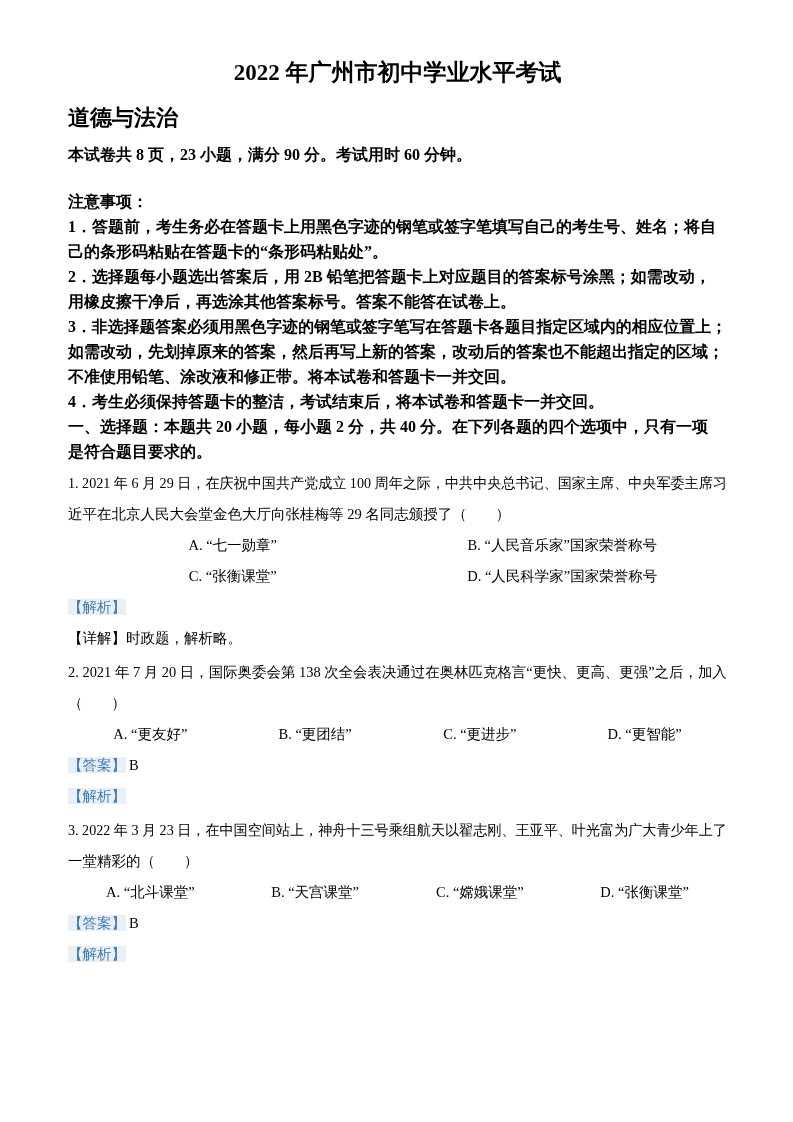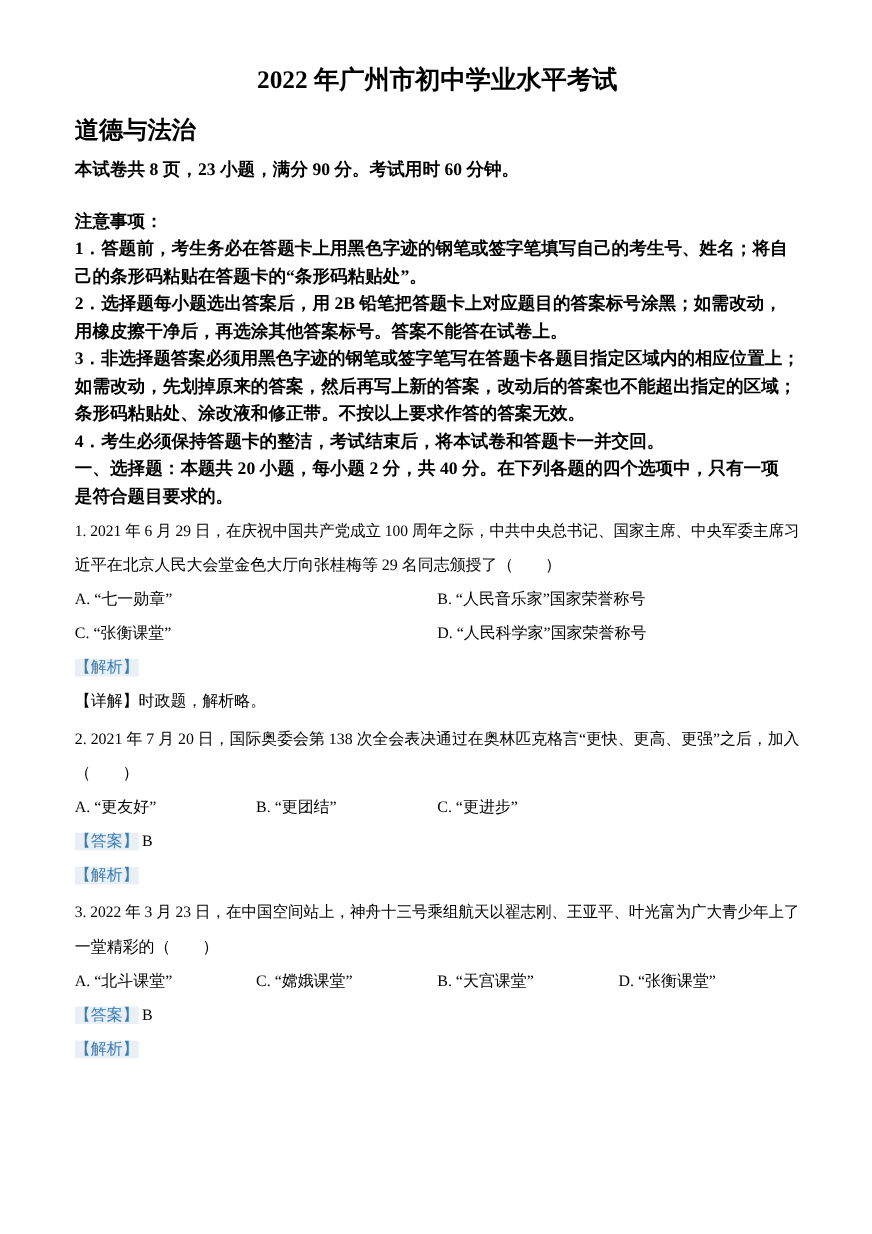--- a/index.html
+++ b/index.html
@@ -17,21 +17,21 @@
   .intro{margin-top:9px;}
   .bold{font-weight:700;}
   .intro .line{line-height:25px;font-size:16px;}
   .exam-info{margin-top:2px;}
   .notice-heading{margin-top:22px;}
   .line{white-space:nowrap;}
   .lines{display:block;}
   .questions{margin-top:4px;font-size:14.5px;}
   .question{margin-top:3px;}
   .questions .line,.qline,.opt{line-height:31px;font-size:14.5px;}
-  .opts{display:grid;}
+  .opts{display:grid;text-align:center;}
   .cols2{grid-template-columns:1fr 1fr;}
   .cols4{grid-template-columns:1fr 1fr 1fr 1fr;}
   .opt{white-space:nowrap;}
   .mk{color:var(--mkc,#3d7db5);background:var(--mkbg,#e9eff5);}
   .ansval{color:#000;padding-left:3px;}
   .qline{white-space:nowrap;}
 </style>
 </head>
 <body>
 
@@ -48,21 +48,21 @@
           <div class="line">1．答题前，考生务必在答题卡上用黑色字迹的钢笔或签字笔填写自己的考生号、姓名；将自</div>
           <div class="line">己的条形码粘贴在答题卡的“条形码粘贴处”。</div>
         </div>
       <div class="lines bold">
           <div class="line">2．选择题每小题选出答案后，用 2B 铅笔把答题卡上对应题目的答案标号涂黑；如需改动，</div>
           <div class="line">用橡皮擦干净后，再选涂其他答案标号。答案不能答在试卷上。</div>
         </div>
       <div class="lines bold">
           <div class="line" style="transform-origin: 0px 50%; transform: scaleX(0.99247);">3．非选择题答案必须用黑色字迹的钢笔或签字笔写在答题卡各题目指定区域内的相应位置上；</div>
           <div class="line">如需改动，先划掉原来的答案，然后再写上新的答案，改动后的答案也不能超出指定的区域；</div>
-          <div class="line">条形码粘贴处、涂改液和修正带。不按以上要求作答的答案无效。</div>
+          <div class="line">不准使用铅笔、涂改液和修正带。将本试卷和答题卡一并交回。</div>
         </div>
       <div class="lines bold">
           <div class="line">4．考生必须保持答题卡的整洁，考试结束后，将本试卷和答题卡一并交回。</div>
         </div>
       <div class="lines bold">
           <div class="line">一、选择题：本题共 20 小题，每小题 2 分，共 40 分。在下列各题的四个选项中，只有一项</div>
           <div class="line">是符合题目要求的。</div>
         </div>
     </div>
 
@@ -89,38 +89,39 @@
 
       <section class="question">
         <div class="lines stem">
             <div class="line" style="transform-origin: 0px 50%; transform: scaleX(0.995468);">2. 2021 年 7 月 20 日，国际奥委会第 138 次全会表决通过在奥林匹克格言“更快、更高、更强”之后，加入</div>
             <div class="line">（　　）</div>
           </div>
         <div class="opts cols4">
           <div class="opt">A. “更友好”</div>
           <div class="opt">B. “更团结”</div>
           <div class="opt">C. “更进步”</div>
+          <div class="opt">D. “更智能”</div>
         </div>
         <div class="qline">
           <span class="mk">【答案】</span><span class="ansval">B</span>
         </div>
         <div class="qline">
           <span class="mk">【解析】</span>
         </div>
       </section>
 
       <section class="question">
         <div class="lines stem">
             <div class="line" style="transform-origin: 0px 50%; transform: scaleX(0.971976);">3. 2022 年 3 月 23 日，在中国空间站上，神舟十三号乘组航天以翟志刚、王亚平、叶光富为广大青少年上了</div>
             <div class="line">一堂精彩的（　　）</div>
           </div>
         <div class="opts cols4">
           <div class="opt">A. “北斗课堂”</div>
+          <div class="opt">B. “天宫课堂”</div>
           <div class="opt">C. “嫦娥课堂”</div>
-          <div class="opt">B. “天宫课堂”</div>
           <div class="opt">D. “张衡课堂”</div>
         </div>
         <div class="qline">
           <span class="mk">【答案】</span><span class="ansval">B</span>
         </div>
         <div class="qline">
           <span class="mk">【解析】</span>
         </div>
       </section>
 

